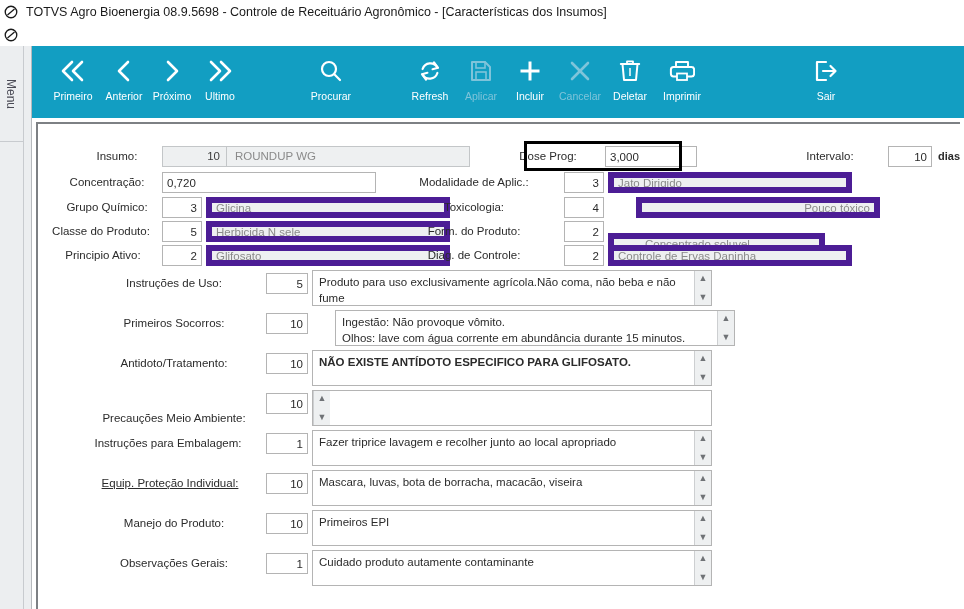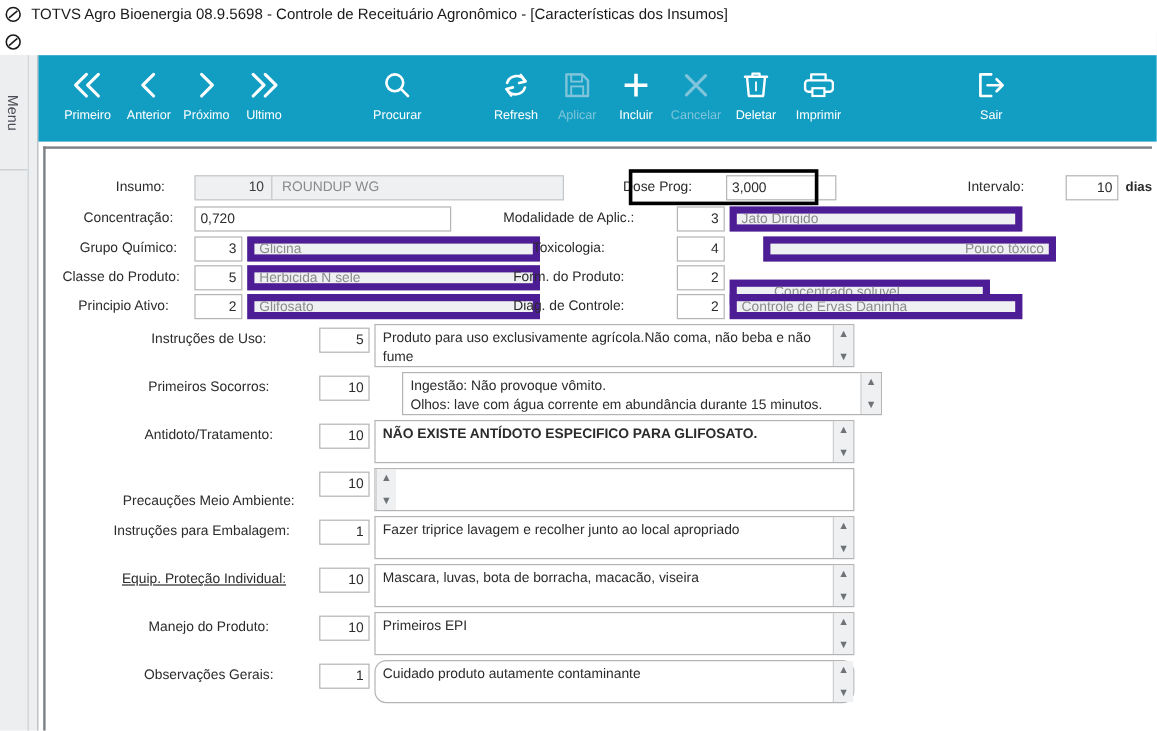--- a/index.html
+++ b/index.html
@@ -432,21 +432,21 @@
   <div class="tawrap" style="left:274px; top:386px; width:400px; height:36px;">
     <div class="tatext">Primeiros EPI</div>
     <div class="sbar">
       <span class="arw">▲</span>
       <span class="arw">▼</span>
     </div>
   </div>
 
   <div class="lbl-r" style="left:50px; top:433px; width:172px;">Observações Gerais:</div>
   <input class="inp num" style="left: 228px; top: 429px; width: 42px;" value="1">
-  <div class="tawrap" style="left:274px; top:426px; width:400px; height:36px;border-radius:10px;">
+  <div class="tawrap" style="left:274px; top:426px; width:400px; height:36px;">
     <div class="tatext">Cuidado produto autamente contaminante</div>
     <div class="sbar">
       <span class="arw">▲</span>
       <span class="arw">▼</span>
     </div>
   </div>
 
 </div>
 
 </body></html>

